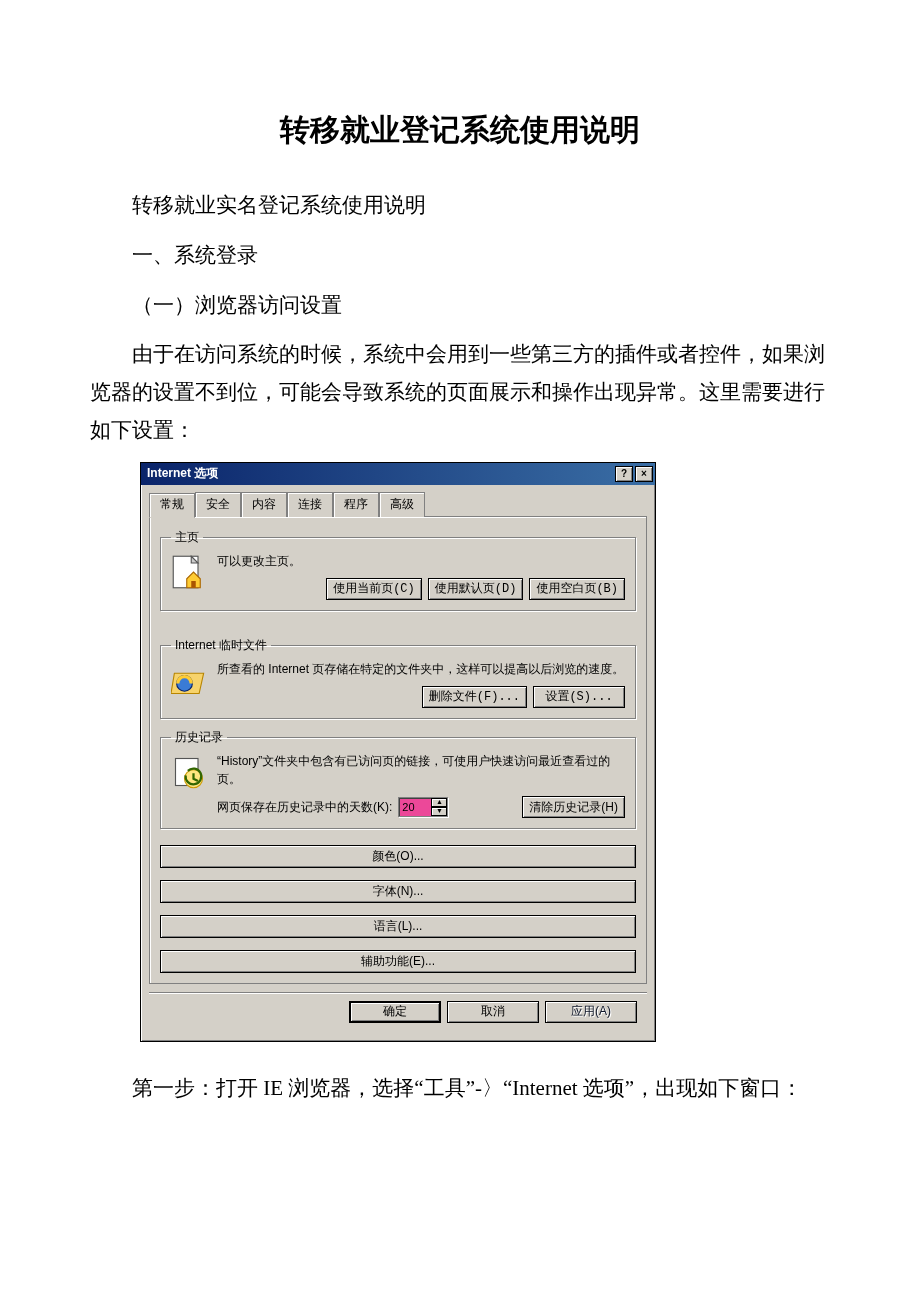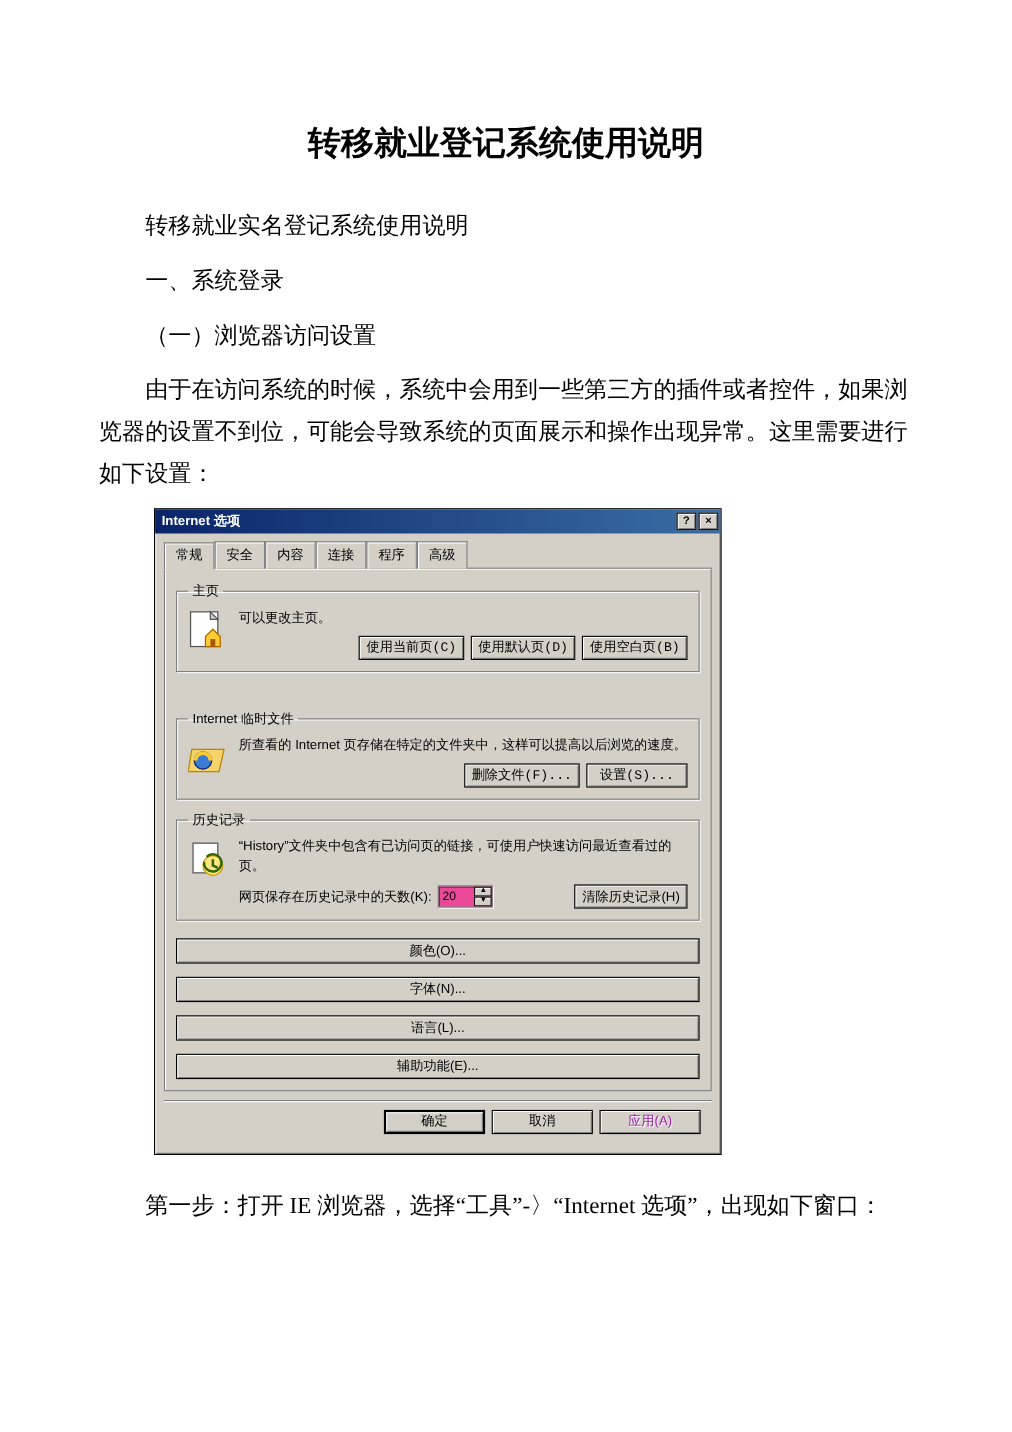--- a/index.html
+++ b/index.html
@@ -133,21 +133,21 @@
     display:inline-flex; align-items:center; justify-content:center;
     background:#d4d0c8;
     border:1px solid #000;
     box-shadow: inset 1px 1px 0 #fff, inset -1px -1px 0 #808080;
     padding: 2px 6px;
     font-size:12px;
     min-width: 92px;
     height: 22px;
     box-sizing: border-box;
   }
-  .btn.disabled { color:#a21caf; text-shadow: 1px 1px 0 #fff; }
+  .btn.disabled { color:#0f172a; text-shadow: 1px 1px 0 #fff; }
 
   .btn-row-right { display:flex; justify-content:flex-end; gap:6px; margin-top:8px;font-family:Liberation Mono, monospace; }
   .btn-row-4 { display:flex; gap:12px; margin-top:16px;flex-direction:column; }
   .btn-row-4 .btn { flex:1; min-width:0; }
 
   .days-row { display:flex; align-items:center; margin-top:8px; gap:6px; }
   .spinner {
     display:flex;
     border:1px solid #808080;
     box-shadow: inset 1px 1px 0 #404040, 1px 1px 0 #fff;
@@ -165,21 +165,21 @@
   .footer-btns {
     display:flex; justify-content:flex-end; gap:6px;
     padding: 8px 10px 10px 10px;
     border-top: 1px solid #808080;
     box-shadow: inset 0 1px 0 #fff;
     margin: 0 8px 8px 8px;
   }
 
   .watermark {
     color:#e6e6e6;
-    font-size:41px;
+    font-size:34px;
     letter-spacing:1px;
     text-align:left;
     margin-top:-26px;
     font-family: Liberation Mono, monospace;
     position:relative; z-index:-1;
   }
 </style>
 </head>
 <body>
 

